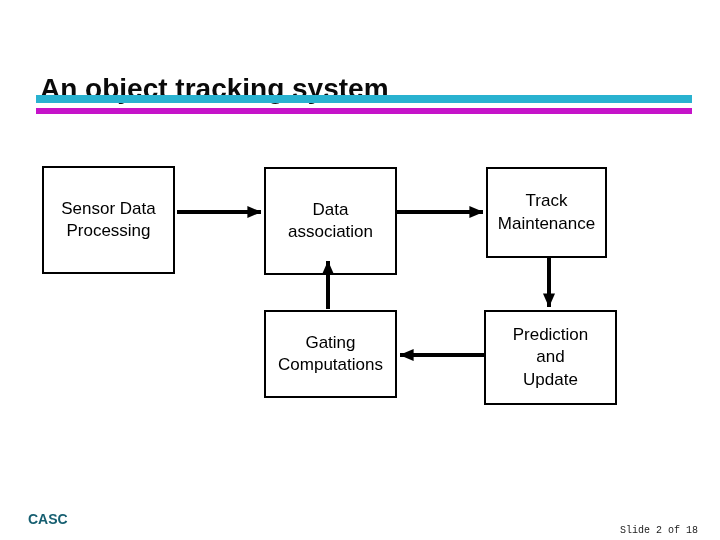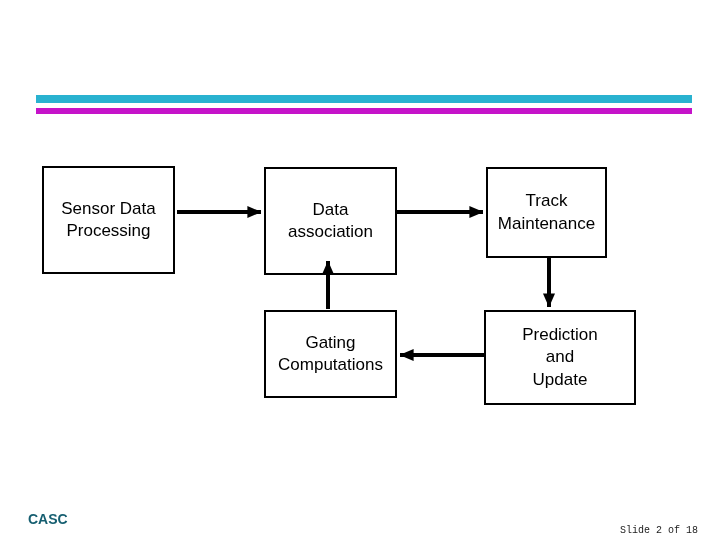--- a/index.html
+++ b/index.html
@@ -53,21 +53,21 @@
   .box-label {
     font-size: 17px;
     line-height: 1.3;
     color: #000000;
     white-space: pre-line;
   }
   .box-sensor      { left: 42px;  top: 166px; width: 133px; height: 108px; }
   .box-association { left: 264px; top: 167px; width: 133px; height: 108px; }
   .box-track       { left: 486px; top: 167px; width: 121px; height: 91px; }
   .box-gating      { left: 264px; top: 310px; width: 133px; height: 88px; }
-  .box-prediction  { left: 484px; top: 310px; width: 152px; height: 95px; }
+  .box-prediction  { left: 484px; top: 310px; width: 133px; height: 95px; }
   .arrow-layer {
     position: absolute;
     left: 0;
     top: 0;
     width: 720px;
     height: 540px;
     pointer-events: none;
   }
   .arrow-layer line {
     stroke: var(--diagram-ink, #000000);
@@ -88,20 +88,21 @@
     font-size: 10px;
     color: #1a1a1a;
     font-family: Liberation Mono, monospace;
   }
 </style>
 </head>
 <body>
 
 <div class="slide">
 
+  <h1 class="slide-title">An object tracking system</h1>
 
   <div class="rule rule-cyan"></div>
   <div class="rule rule-magenta"></div>
 
   <div class="diagram-box box-sensor">
     <span class="box-label">Sensor Data
 Processing</span>
   </div>
 
   <div class="diagram-box box-association">

